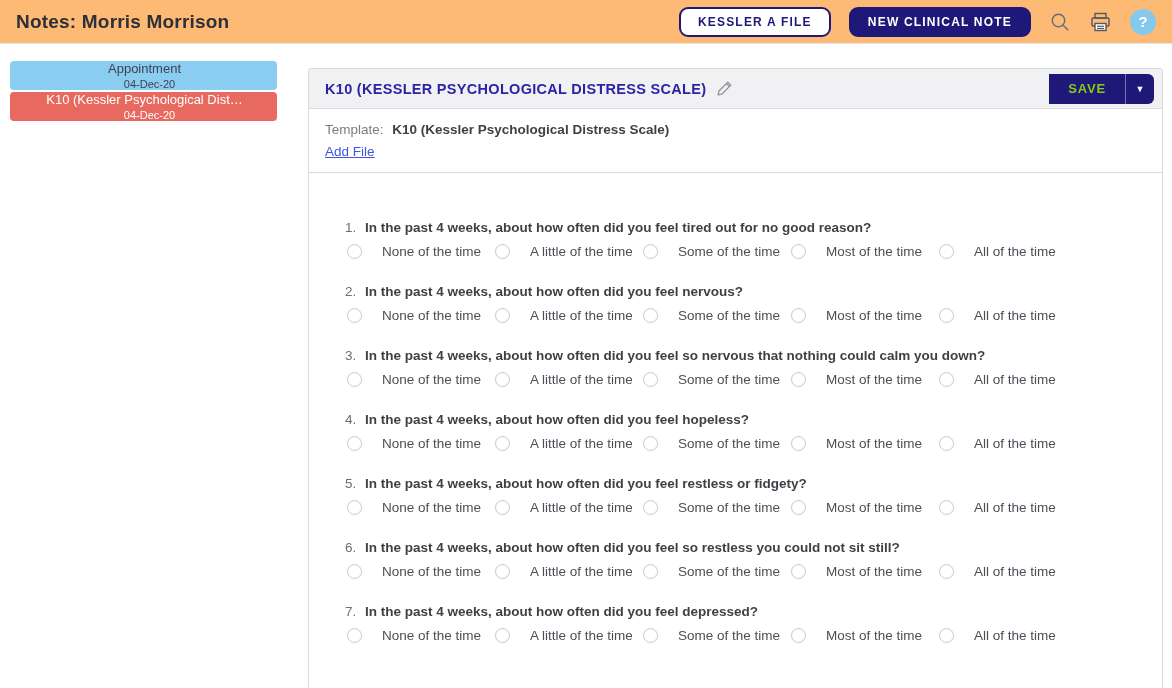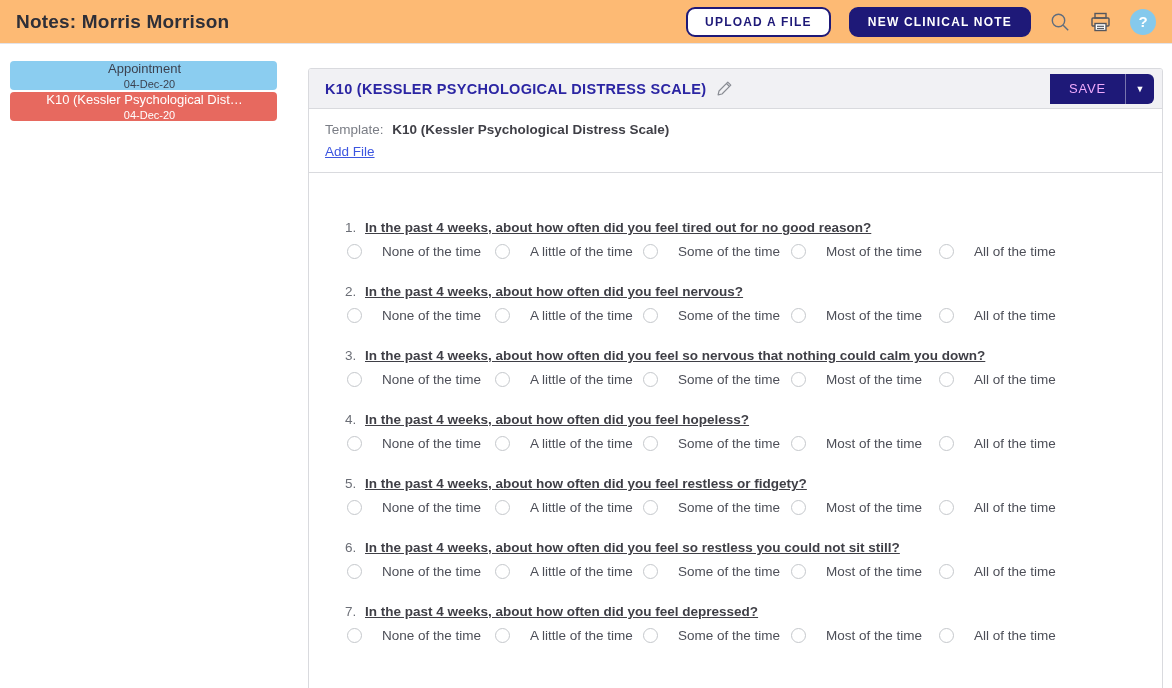--- a/index.html
+++ b/index.html
@@ -56,22 +56,22 @@
     border-bottom: 1px solid var(--border, #d9dade);
     display: flex; align-items: center; padding: 0 8px 0 16px;
   }
   .panel-title {
     font-size: 14.5px; font-weight: bold; color: var(--panel_title_blue, #2b25a3);
     letter-spacing: 0.3px;
   }
   .pencil { margin-left: 10px; display: flex; align-items: center; }
   .save-split { margin-left: auto; display: flex; height: 30px; border-radius: 6px; overflow: hidden; }
   .save-main {
-    background: var(--navy, #1e1978); color: #f0abfc; border: none; font-family: inherit;
-    font-size: 13px; font-weight: normal; letter-spacing: 0.8px; padding: 0 19px; cursor: pointer; margin-left: 44px;
+    background: var(--navy, #1e1978); color: #84cc16; border: none; font-family: inherit;
+    font-size: 13px; font-weight: bold; letter-spacing: 0.8px; padding: 0 19px; cursor: pointer; margin-left: 44px;
   }
   .save-caret {
     background: var(--navy, #1e1978); color: #fff; border: none; cursor: pointer;
     border-left: 1px solid rgba(255,255,255,0.4); width: 29px; font-size: 9px;
     display: flex; align-items: center; justify-content: center;
   }
 
   .panel-meta { padding: 13px 16px 12px; border-bottom: 1px solid var(--border, #d9dade); }
   .template-row { font-size: 13.5px; }
   .template-label { color: var(--muted, #7a7d85); }
@@ -81,38 +81,38 @@
     color: var(--link_blue, #3d56e0); text-decoration: underline; cursor: pointer;
   }
 
   
   .form-body { padding: 47px 36px 0; }
   .form-instruction { font-size: 15px; color: var(--panel_title_blue, #2b25a3); margin-bottom: 29px; }
 
   .question { margin-bottom: 25px; }
   .q-line { display: flex; font-size: 13.5px; line-height: 16px; }
   .q-number { color: #6b6e76; width: 20px; flex: none; text-align: left; }
-  .q-text { font-weight: bold; color: var(--question_text, #3f3f46); text-decoration: underline; }
+  .q-text { font-weight: bold; color: var(--question_text, #3f3f46); }
   .options-row {
     display: grid; grid-template-columns: repeat(5, 148px); margin-top: 8px; margin-left: 2px;
   }
   .option { display: flex; align-items: center; gap: 20px; cursor: pointer; }
   .radio {
     width: 15px; height: 15px; border: 1px solid #c5c8cc; border-radius: 50%;
     background: #fff; flex: none;
   }
   .option-label { font-size: 13.5px; color: var(--option_text, #4d4f58); white-space: nowrap; }
 </style>
 </head>
 <body>
 
 <header class="page-header">
   <h1 class="page-title">Notes: Morris Morrison</h1>
   <div class="header-actions">
-    <button class="btn-outline">UPLOAD A FILE</button>
+    <button class="btn-outline">KESSLER A FILE</button>
     <button class="btn-filled">NEW CLINICAL NOTE</button>
     <button class="icon-btn">
       <svg width="22" height="22" viewBox="0 0 22 22">
           <circle cx="9.5" cy="9.5" r="6.2" fill="none" stroke="#5f6d7e" stroke-width="1.4"></circle>
           <line x1="14.2" y1="14.2" x2="19.2" y2="19.2" stroke="#5f6d7e" stroke-width="1.4"></line>
         </svg>
     </button>
     <button class="icon-btn">
       <svg width="23" height="22" viewBox="0 0 23 22">
           <rect x="6" y="2.5" width="11" height="4.5" fill="none" stroke="#55575e" stroke-width="1.4"></rect>

